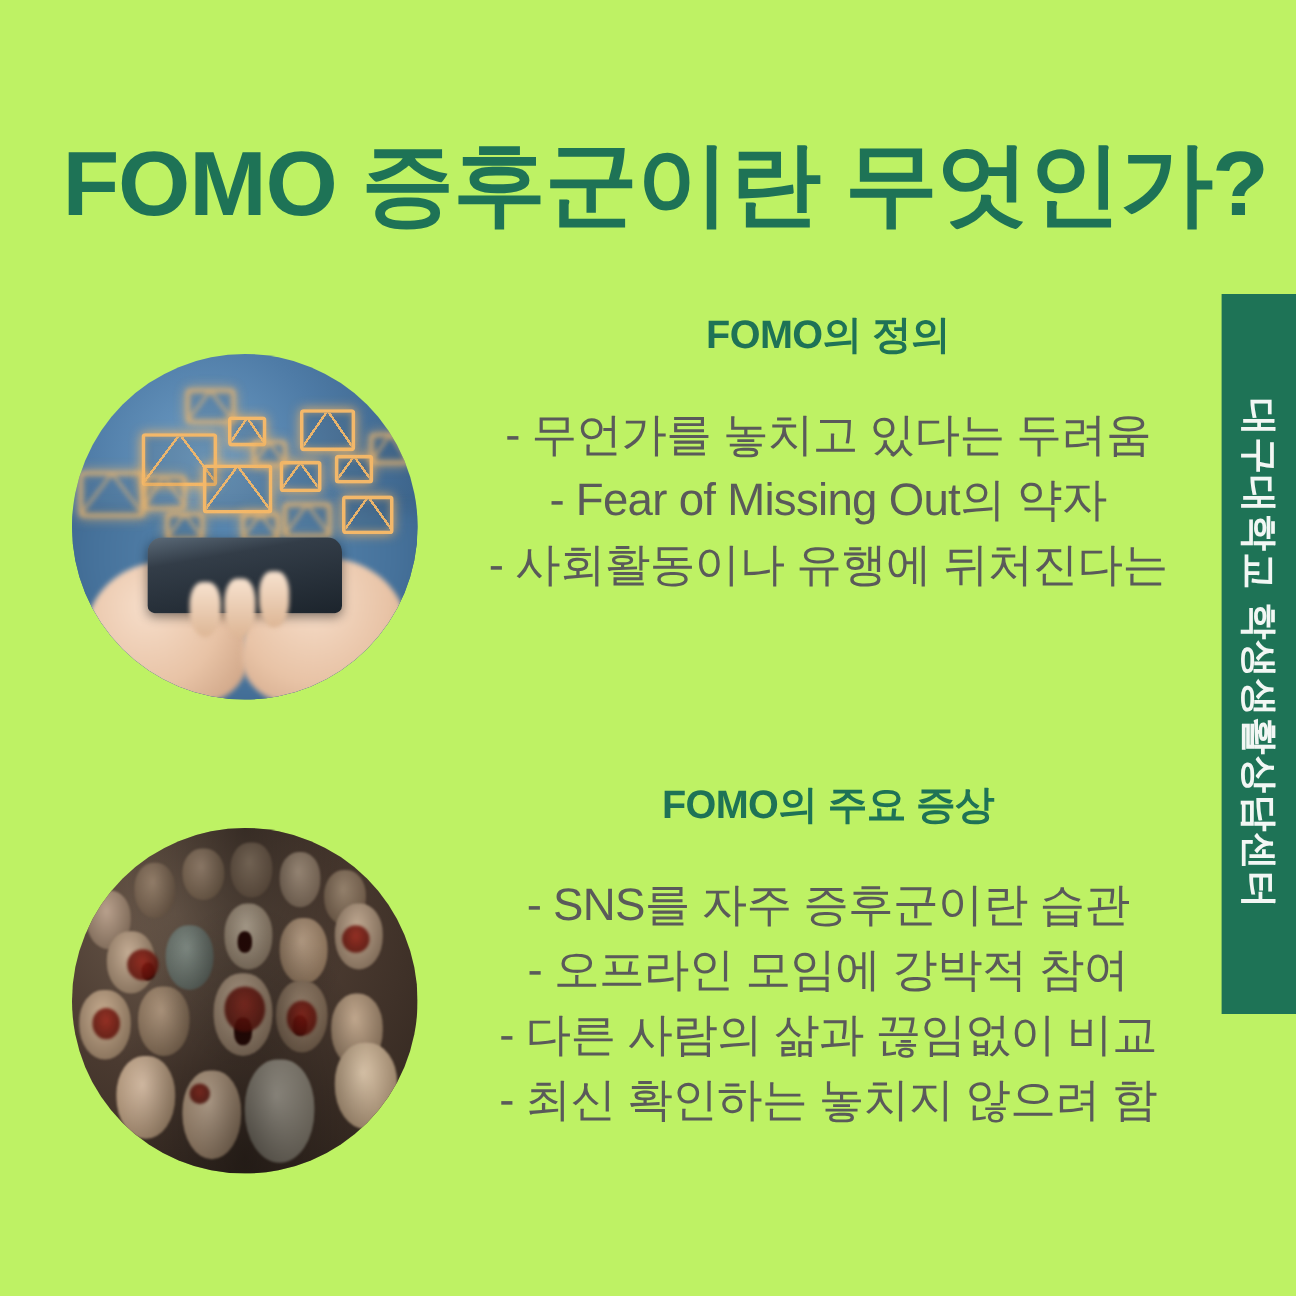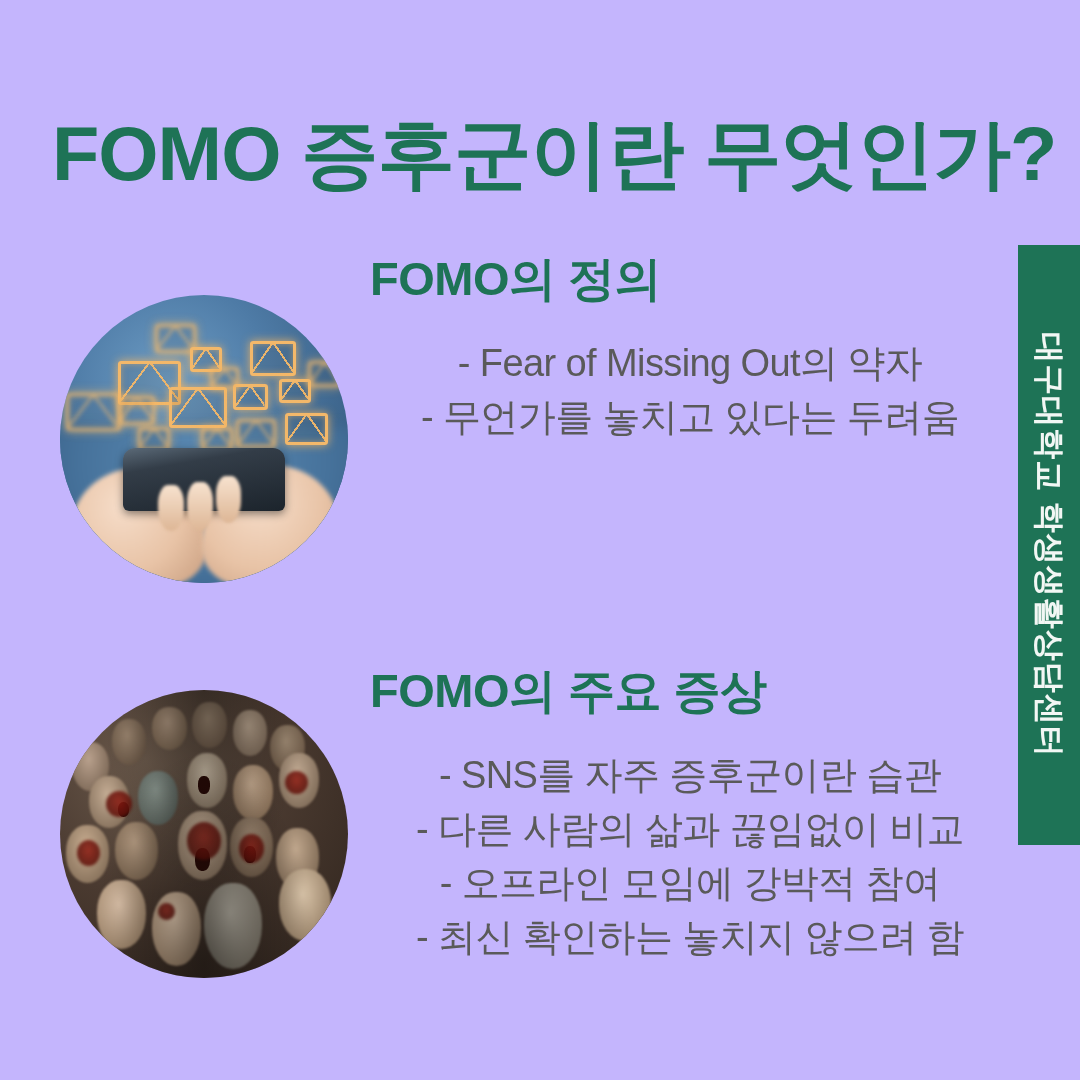--- a/index.html
+++ b/index.html
@@ -13,21 +13,21 @@
     height: 1080px;
     position: relative;
     overflow: hidden;
     font-family: "Liberation Sans", "DejaVu Sans", sans-serif;
     -webkit-font-smoothing: antialiased;
   }
 
   .card {
     position: absolute;
     inset: 0;
-    background: #c4b5fd;
+    background: #bef264;
   }
 
   
   .page-title {
     position: absolute;
     left: 52px;
     top: 108px;
     width: 1010px;
     height: 92px;
     color: #1e7356;
@@ -169,28 +169,28 @@
   .cr-shade {
     position: absolute; inset: 0;
     background:
       radial-gradient(ellipse at 50% 95%, rgba(0,0,0,.42) 0%, rgba(0,0,0,0) 55%),
       radial-gradient(ellipse at 50% 0%, rgba(0,0,0,.35) 0%, rgba(0,0,0,0) 50%);
   }
 
   
   .section { position: absolute; }
   .sec-def { left: 370px; top: 248px; width: 640px; }
-  .sec-sym { left: 370px; top: 660px; width: 640px; }
+  .sec-sym { left: 370px; top: 640px; width: 640px; }
 
   .sec-heading {
     color: #1e7356;
     font-family: "Liberation Sans Narrow", "Liberation Sans", sans-serif;
-    font-size: 47px;
+    font-size: 33px;
     font-weight: 700;
-    text-align: left;
+    text-align: center;
     letter-spacing: -0.5px;
     line-height: 62px;
     margin: 0;
     white-space: nowrap;
   }
   .sec-lines {
     margin: 0;
     padding: 0;
     list-style: none;
     text-align: center;
@@ -280,28 +280,29 @@
       <div class="cr-blood" style="left:78%; top:28%; width:8%;  height:8%;"></div>
       <div class="cr-blood" style="left:6%;  top:52%; width:8%;  height:9%;"></div>
       <div class="cr-blood" style="left:34%; top:74%; width:6%;  height:6%;"></div>
       <div class="cr-shade"></div>
     </div>
   </div>
 
   <div class="section sec-def">
     <h2 class="sec-heading">FOMO의 정의</h2>
     <ul class="sec-lines">
+      <li>- 무언가를 놓치고 있다는 두려움</li>
       <li>- Fear of Missing Out의 약자</li>
-      <li>- 무언가를 놓치고 있다는 두려움</li>
+      <li>- 사회활동이나 유행에 뒤처진다는</li>
     </ul>
   </div>
 
   <div class="section sec-sym">
     <h2 class="sec-heading">FOMO의 주요 증상</h2>
     <ul class="sec-lines">
       <li>- SNS를 자주 증후군이란 습관</li>
+      <li>- 오프라인 모임에 강박적 참여</li>
       <li>- 다른 사람의 삶과 끊임없이 비교</li>
-      <li>- 오프라인 모임에 강박적 참여</li>
       <li>- 최신 확인하는 놓치지 않으려 함</li>
     </ul>
   </div>
 
 </div>
 
 </body></html>

